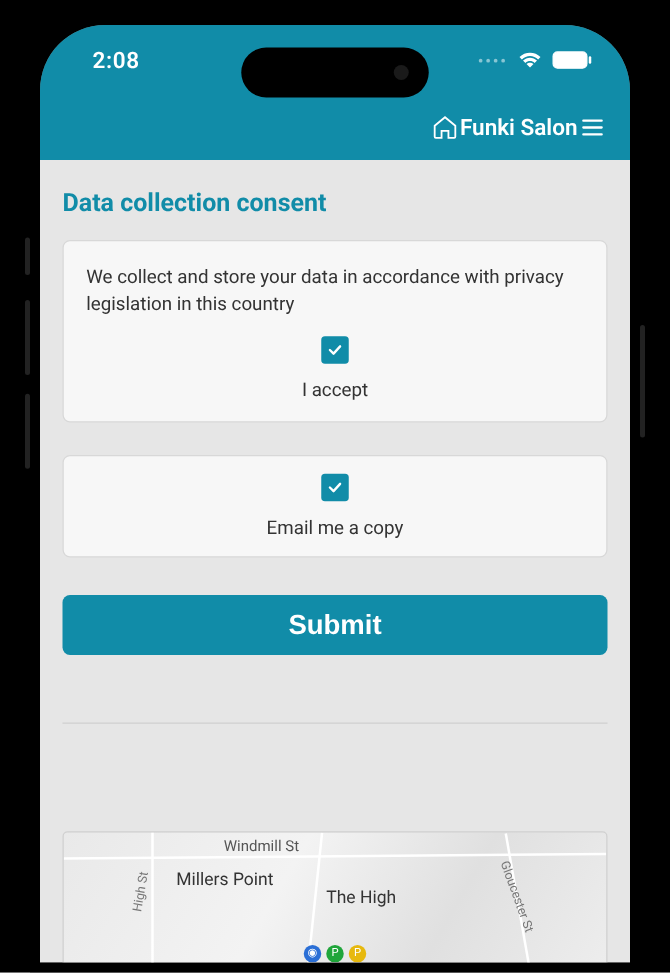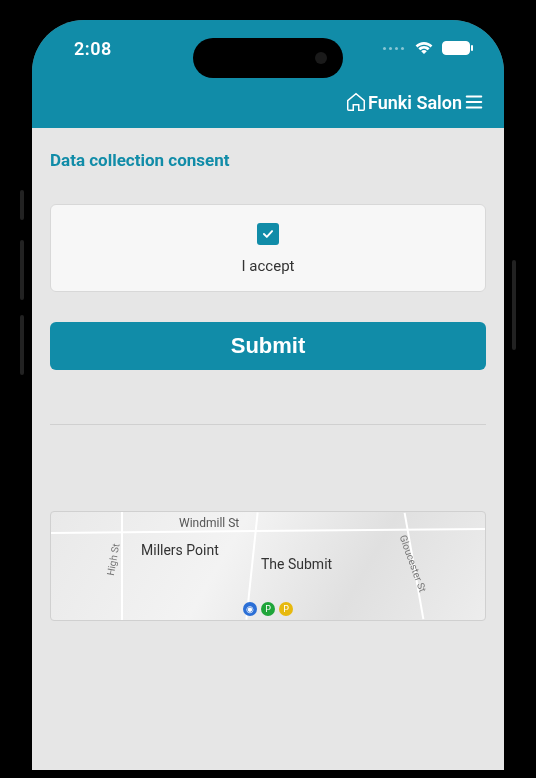--- a/index.html
+++ b/index.html
@@ -79,21 +79,21 @@
   }
   .app-title{font-size:18px;font-weight:600;}
   .home-icon,.menu-icon{width:24px;height:24px;display:flex;align-items:center;justify-content:center;}
   
   .content{
     background:#e6e6e6;
     padding:22px 18px 0;
     height:calc(100% - 108px);
     overflow:hidden;
   }
-  .section-title{color:#118ca8;font-size:17px;font-weight:700;margin-bottom:34px;}
+  .section-title{color:#118ca8;font-size:20px;font-weight:700;margin-bottom:18px;}
   .card{
     background:#f7f7f7;
     border:1px solid #d8d8d8;
     border-radius:6px;
     padding:18px 18px 16px;
     margin-bottom:26px;
   }
   .card-text{color:#333;font-size:15px;line-height:1.45;margin-bottom:14px;}
   .checkbox-row{display:flex;align-items:center;gap:12px;flex-direction:column;}
   .checkbox{
@@ -180,43 +180,54 @@
             <line x1="4" y1="12" x2="20" y2="12"></line>
             <line x1="4" y1="18" x2="20" y2="18"></line>
           </svg>
       </div>
     </div>
 
     <div class="content">
       <div class="section-title">Data collection consent</div>
 
       <div class="card">
+        <div class="card-text">We collect and store your data in accordance with privacy legislation in this country</div>
         <div class="checkbox-row">
           <div class="checkbox">
             <svg width="14" height="14" viewBox="0 0 24 24" fill="none" stroke-width="3.2" stroke-linecap="round" stroke-linejoin="round">
                 <polyline points="5 12 10 17 19 7"></polyline>
               </svg>
           </div>
           <div class="checkbox-label">I accept</div>
         </div>
       </div>
 
+      <div class="card" style="padding:14px 18px;">
+        <div class="checkbox-row">
+          <div class="checkbox">
+            <svg width="14" height="14" viewBox="0 0 24 24" fill="none" stroke-width="3.2" stroke-linecap="round" stroke-linejoin="round">
+                <polyline points="5 12 10 17 19 7"></polyline>
+              </svg>
+          </div>
+          <div class="checkbox-label">Email me a copy</div>
+        </div>
+      </div>
 
       <button class="submit-btn">Submit</button>
 
       <div class="divider"></div>
 
       <div class="map-placeholder">
         <div class="map-road r1"></div>
           <div class="map-road r2"></div>
           <div class="map-road r3"></div>
           <div class="map-road r4"></div>
         <div class="map-label ml1">Windmill St</div>
         <div class="map-label big ml2">Millers Point</div>
-        <div class="map-label big ml3">The Submit</div>
+        <div class="map-label big ml3">The High</div>
         <div class="map-label ml4">High St</div>
         <div class="map-label ml5">Gloucester St</div>
         <div class="map-pins">
           <div class="pin blue">◉</div>
           <div class="pin green">P</div>
           <div class="pin yellow">P</div>
         </div>
       </div>
     </div>
 

